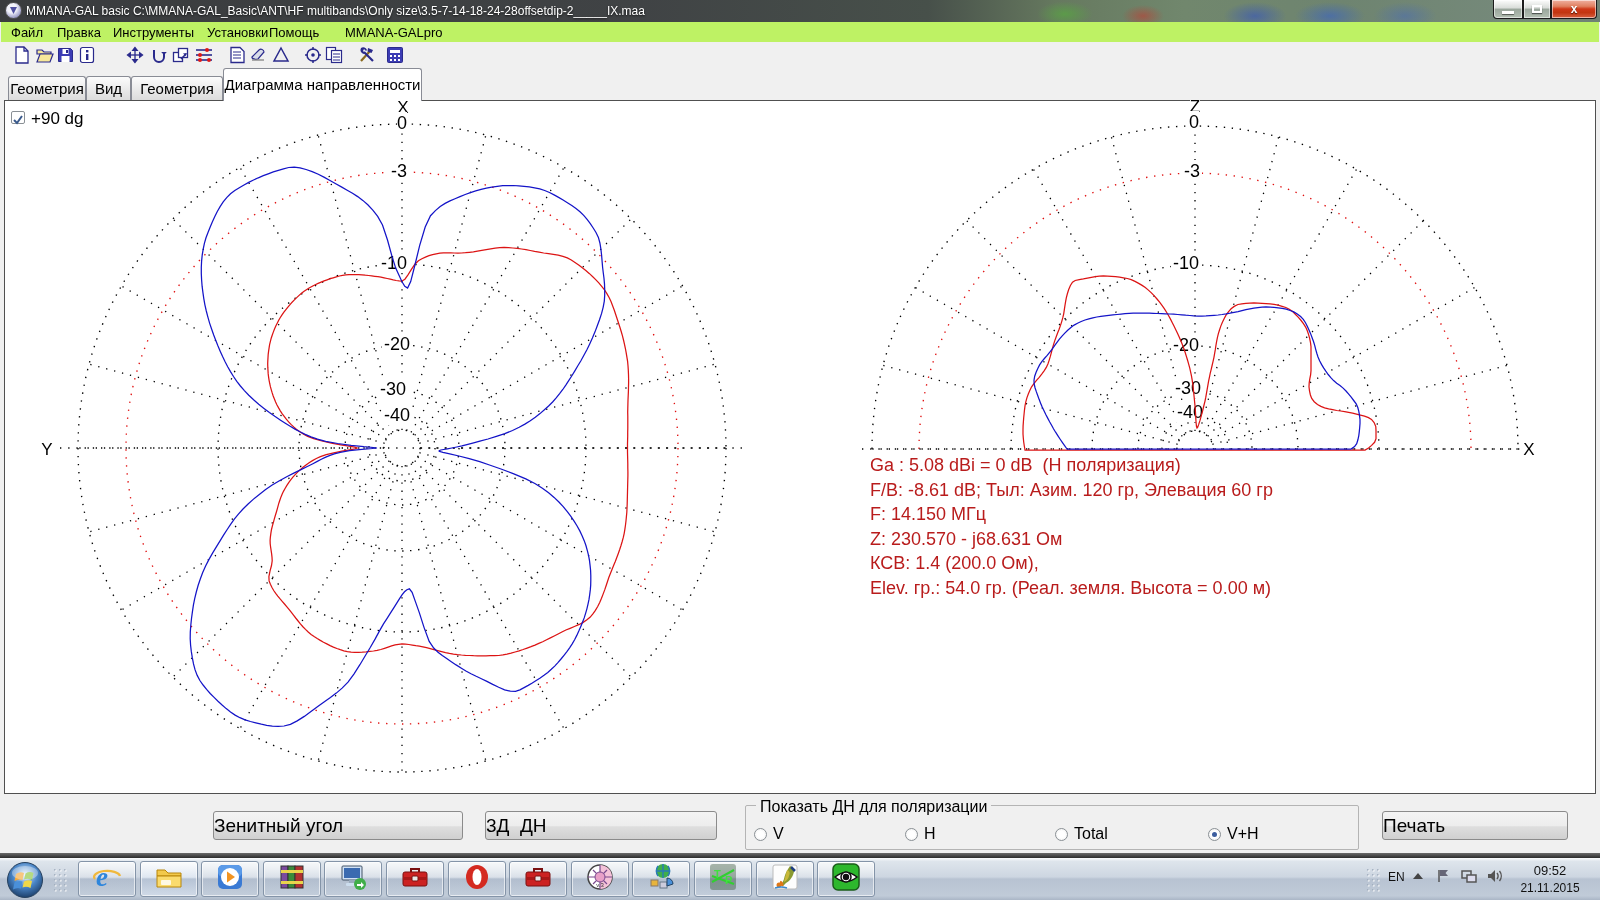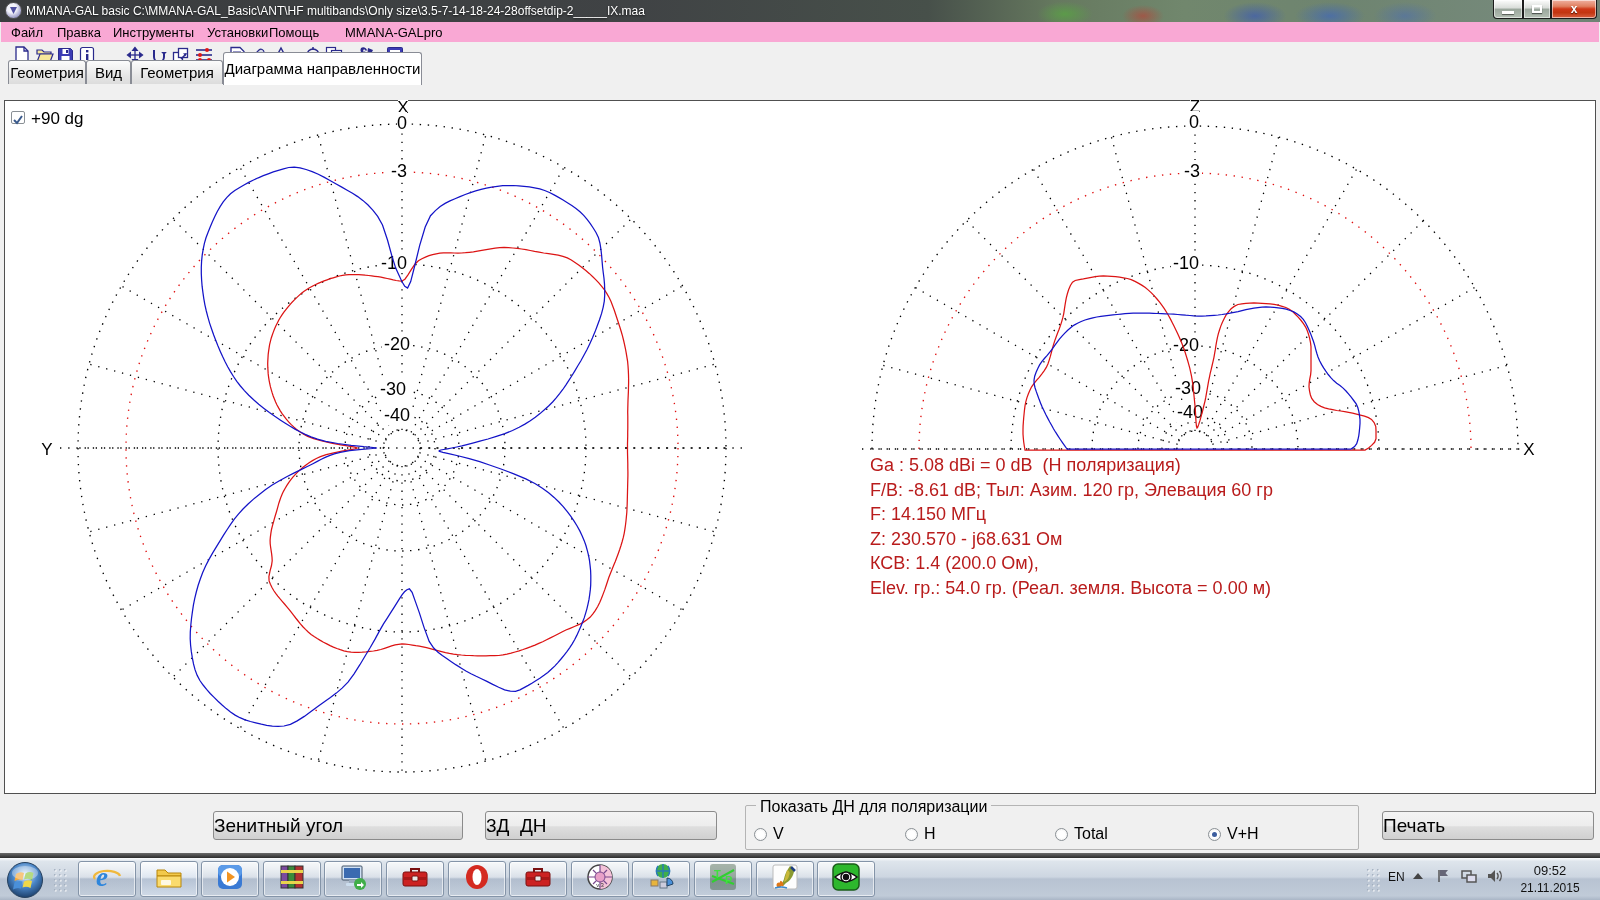--- a/index.html
+++ b/index.html
@@ -20,27 +20,27 @@
 
 .wbtn{position:absolute;top:0;height:19px;border:1px solid #1c1c1c;border-top:none;
 background:linear-gradient(#fdfdfd 0%,#d8dcd8 45%,#9aa69c 50%,#b4bfb4 100%);box-shadow:inset 0 0 0 1px rgba(255,255,255,.55)}
 #btnmin{left:1493px;width:30px;border-radius:0 0 0 4px}
 #btnmax{left:1523px;width:28px}
 #btncls{left:1551px;width:46px;border-radius:0 0 4px 0;background:linear-gradient(#f0b0a0 0%,#e08060 35%,#cf3818 50%,#c23510 70%,#d86040 100%)}
 .wbtn .g{position:absolute;left:0;right:0;top:0;bottom:0;display:flex;align-items:center;justify-content:center;color:#fff;font-size:12px;font-weight:bold;text-shadow:0 1px 1px rgba(0,0,0,.6)}
 #btnmin .g span{display:block;width:12px;height:3px;background:#fff;box-shadow:0 1px 1px rgba(0,0,0,.5);margin-top:6px}
 #btnmax .g span{display:block;width:10px;height:8px;border:2px solid #fff;box-shadow:0 1px 1px rgba(0,0,0,.5)}
 
-#menubar{left:1px;top:22px;width:1598px;height:20px;background:#f9a8d4;font-size:13px;color:#000}
+#menubar{left:1px;top:22px;width:1598px;height:20px;background:#bef264;font-size:13px;color:#000}
 #menubar span{position:absolute;top:3px}
 
 #toolbar{left:1px;top:42px;width:1598px;height:27px;background:#f0f0f0}
 
 #tabs{left:1px;top:69px;width:1598px;height:31px;background:#f0f0f0}
-.tab{position:absolute;bottom:16px;height:24px;background:linear-gradient(#fcfcfc,#e8e8e8 60%,#dcdcdc);border:1px solid #898c95;border-bottom:none;border-radius:3px 3px 0 0;font-size:15px;color:#000;text-align:center;line-height:23px;white-space:nowrap;overflow:hidden}
+.tab{position:absolute;bottom:0;height:24px;background:linear-gradient(#fcfcfc,#e8e8e8 60%,#dcdcdc);border:1px solid #898c95;border-bottom:none;border-radius:3px 3px 0 0;font-size:15px;color:#000;text-align:center;line-height:23px;white-space:nowrap;overflow:hidden}
 .tab.active{height:33px;background:#fff;line-height:31px;font-size:15px;z-index:3;margin-bottom:-1px}
 
 #content{left:4px;top:100px;width:1592px;height:694px;background:#fff;border:1px solid #505050}
 
 #bottom{left:1px;top:794px;width:1598px;height:59px;background:#f0f0f0}
 .pbtn{position:absolute;top:17px;height:29px;background:linear-gradient(#f4f4f4,#ededed 50%,#dedede 55%,#d0d0d0);border:1px solid #8b8b8b;border-radius:3px;font-size:19px;text-align:left;line-height:27px;color:#000}
 #grpbox{position:absolute;left:744px;top:11px;width:614px;height:45px;border:1px solid #b4b4b4;border-radius:2px}
 #grpbox .cap{position:absolute;left:10px;top:-8px;background:#f0f0f0;padding:0 4px;font-size:16px}
 .radio{position:absolute;top:31px;font-size:16px}
 .radio i{display:inline-block;width:13px;height:13px;border-radius:50%;border:1px solid #8a9095;background:radial-gradient(#fff 40%,#ececec);vertical-align:-2px;margin-right:6px;position:relative}
@@ -297,21 +297,21 @@
   <div id="bottom" class="abs">
     <div class="pbtn" style="left:212px;width:250px">Зенитный угол</div>
     <div class="pbtn" style="left:484px;width:232px">3Д&nbsp;&nbsp;ДН</div>
     <div id="grpbox">
       <div class="cap">Показать ДН для поляризации</div>
     </div>
     <div class="radio" style="left:753px"><i></i>V</div>
     <div class="radio" style="left:904px"><i></i>H</div>
     <div class="radio" style="left:1054px"><i></i>Total</div>
     <div class="radio sel" style="left:1207px"><i></i>V+H</div>
-    <div class="pbtn" style="left:1381px;width:212px">Печать</div>
+    <div class="pbtn" style="left:1381px;width:186px">Печать</div>
   </div>
   <div id="winbot" class="abs"></div>
   <div id="taskbar" class="abs"></div>
   <div class="abs" style="left:6px;top:861px;width:38px;height:38px">
 <svg width="38" height="38" viewBox="0 0 38 38">
         <defs>
           <radialGradient id="ob" cx="50%" cy="35%" r="70%">
             <stop offset="0%" stop-color="#e8f4ff"></stop>
             <stop offset="50%" stop-color="#4a86c8"></stop>
             <stop offset="100%" stop-color="#16355c"></stop>

